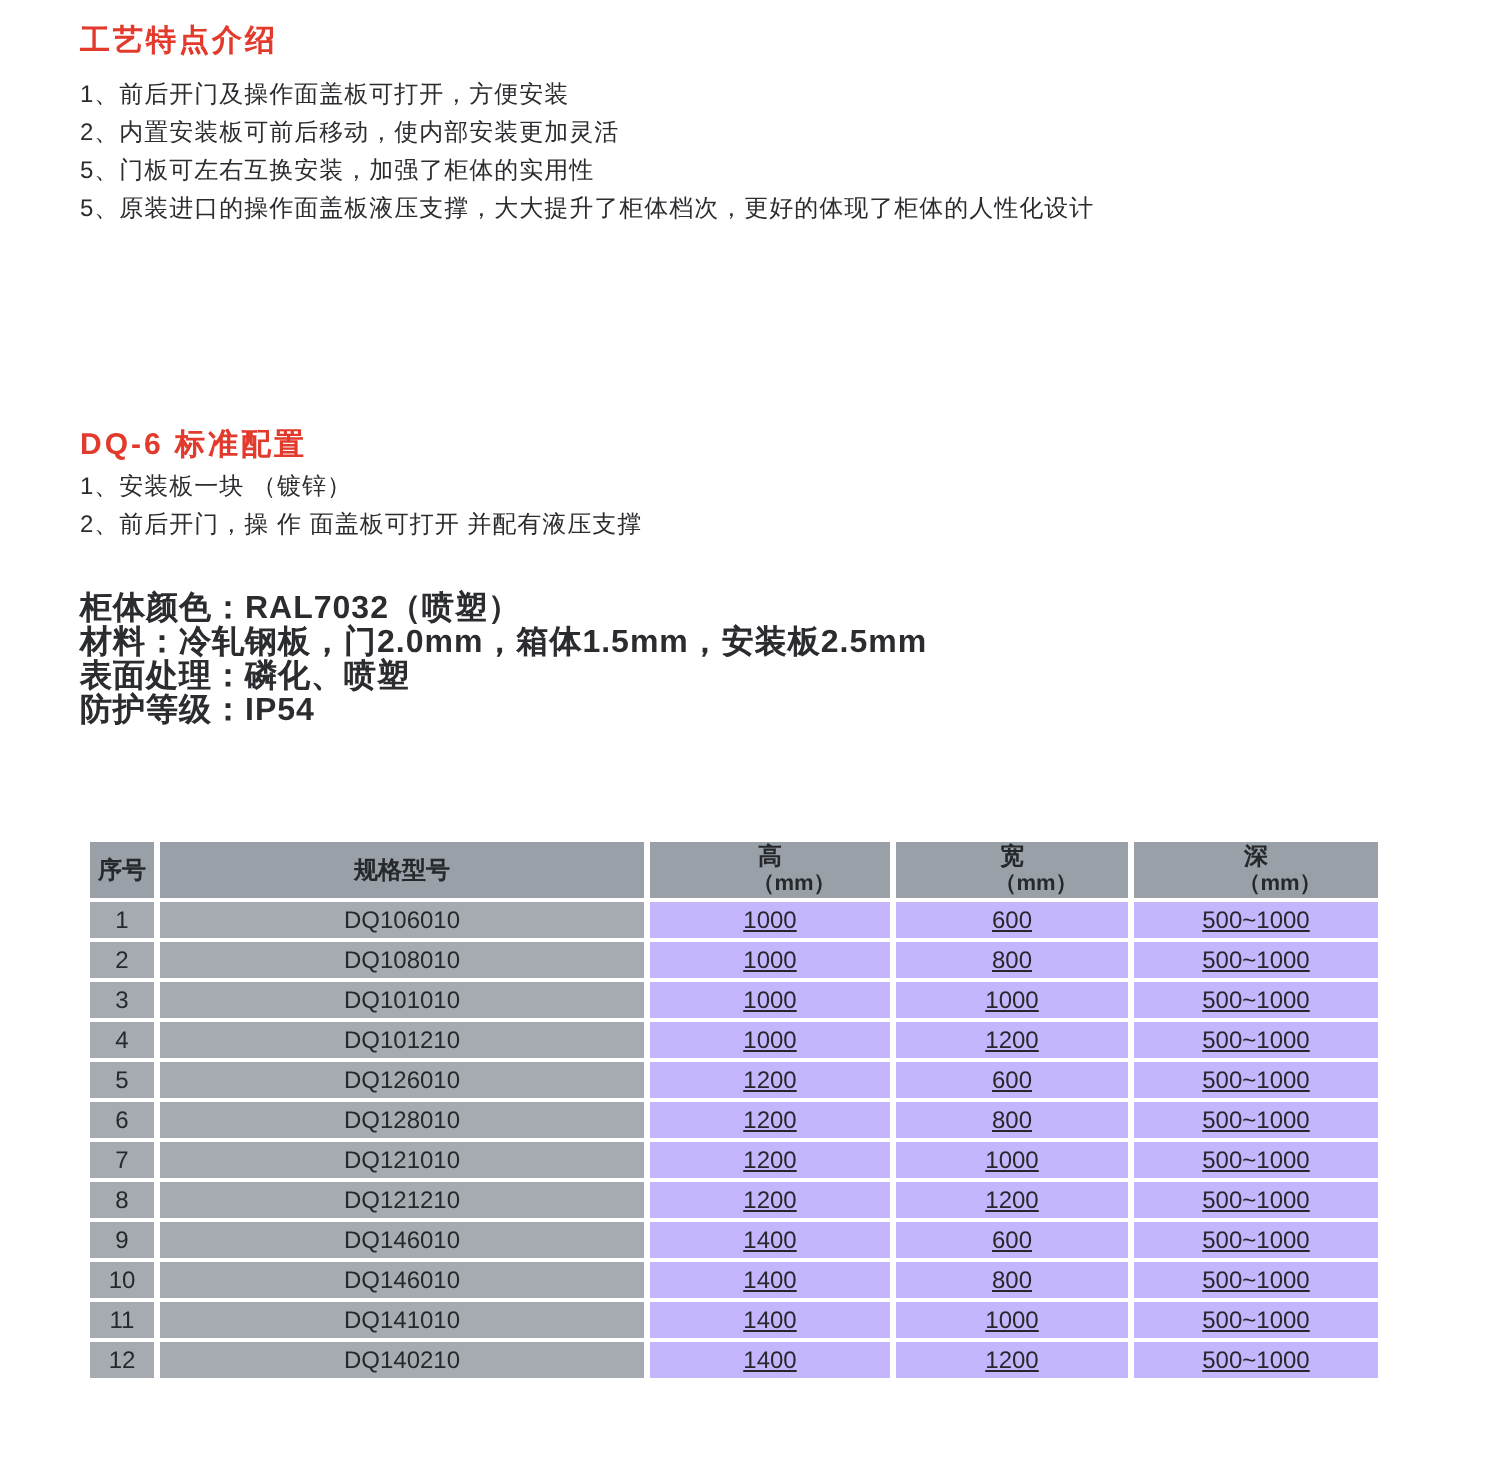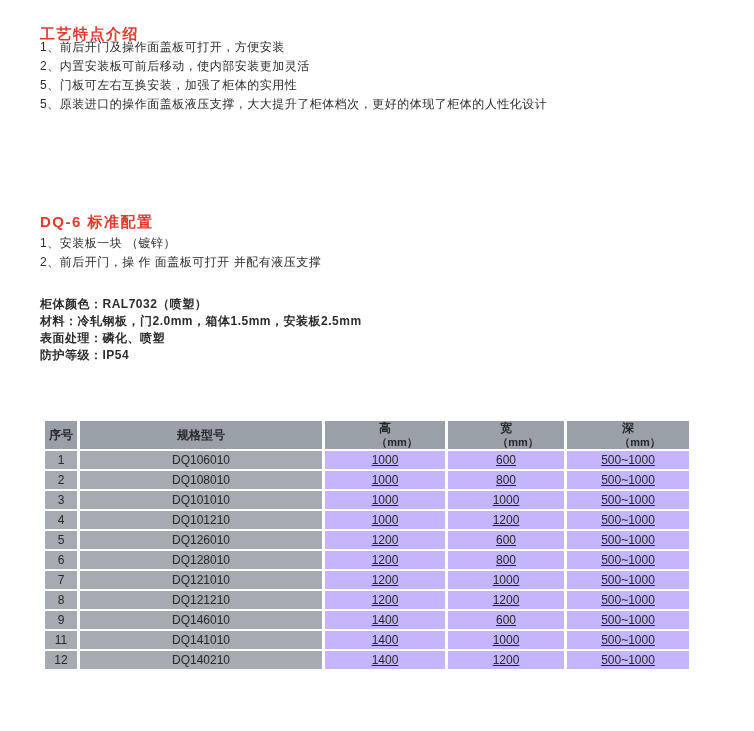--- a/index.html
+++ b/index.html
@@ -14,21 +14,21 @@
   }
   .sec-title {
     position: absolute;
     left: 40px;
     font-size: 15px;
     font-weight: bold;
     color: #e23a2d;
     letter-spacing: 1.5px;
     white-space: nowrap;
   }
-  #features-title { top: 25px; }
+  #features-title { top: 11px; }
   #config-title   { top: 213px; }
 
   .list {
     position: absolute;
     left: 40px;
     width: 690px;
   }
   #features-list { top: 38px; }
   #config-list   { top: 234px; }
 
@@ -42,21 +42,21 @@
     letter-spacing: 0.5px;
   }
 
   .specs {
     position: absolute;
     left: 40px;
     top: 296px;
     width: 600px;
   }
   .spec-line {
-    font-size: 12px;
+    font-size: 16px;
     font-weight: 600;
     line-height: 17px;
     letter-spacing: 0.5px;
   }
 
   table.dims {
     position: absolute;
     left: 42px;
     top: 419px;
     width: 650px;
@@ -187,20 +187,27 @@
         <td class="light">500~1000</td>
       </tr>
       <tr>
         <td class="gray">9</td>
         <td class="gray">DQ146010</td>
         <td class="light">1400</td>
         <td class="light">600</td>
         <td class="light">500~1000</td>
       </tr>
       <tr>
+        <td class="gray">10</td>
+        <td class="gray">DQ146010</td>
+        <td class="light">1400</td>
+        <td class="light">800</td>
+        <td class="light">500~1000</td>
+      </tr>
+      <tr>
         <td class="gray">11</td>
         <td class="gray">DQ141010</td>
         <td class="light">1400</td>
         <td class="light">1000</td>
         <td class="light">500~1000</td>
       </tr>
       <tr>
         <td class="gray">12</td>
         <td class="gray">DQ140210</td>
         <td class="light">1400</td>

